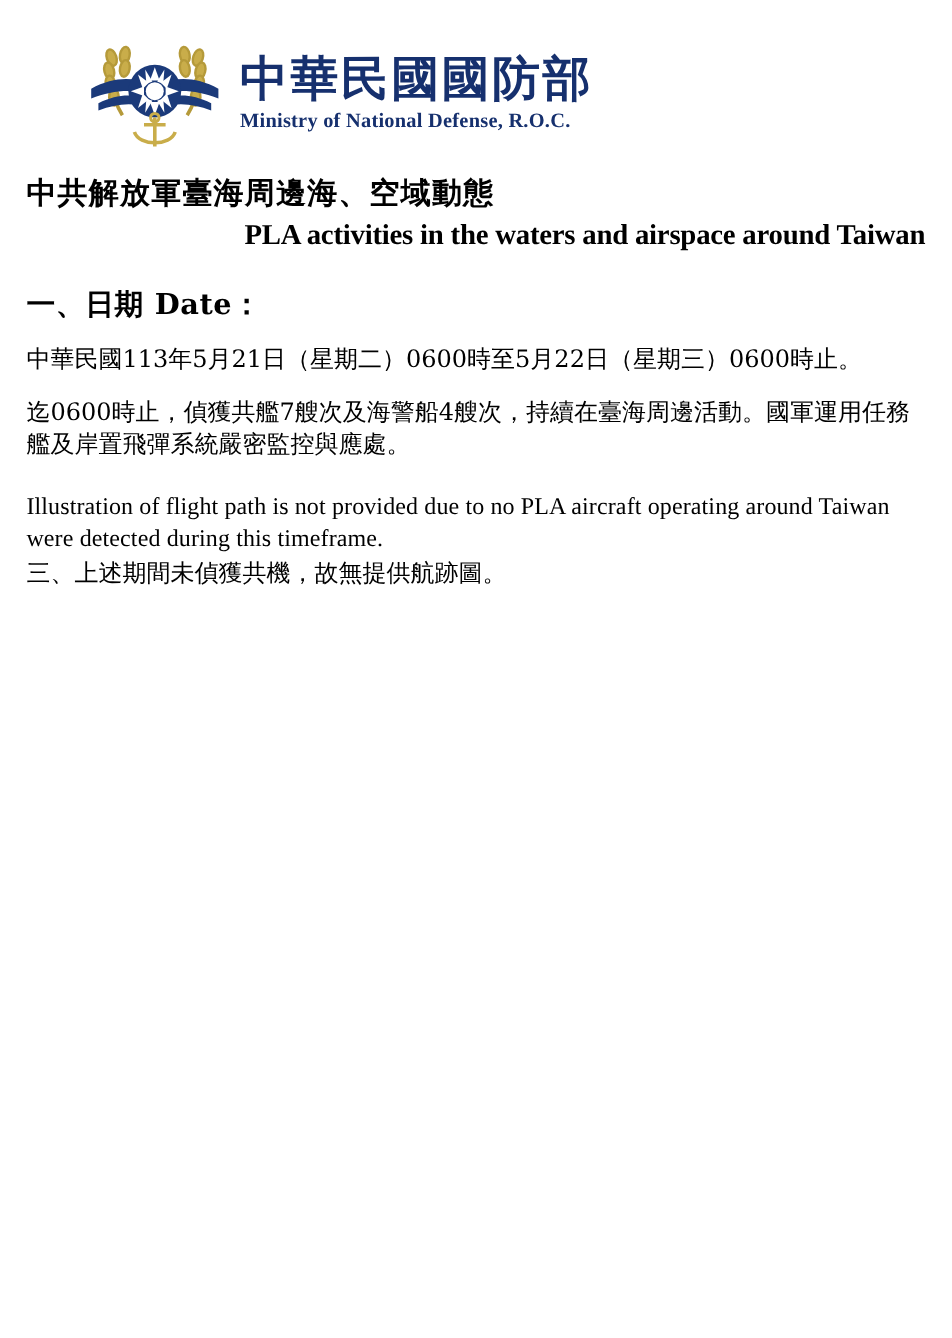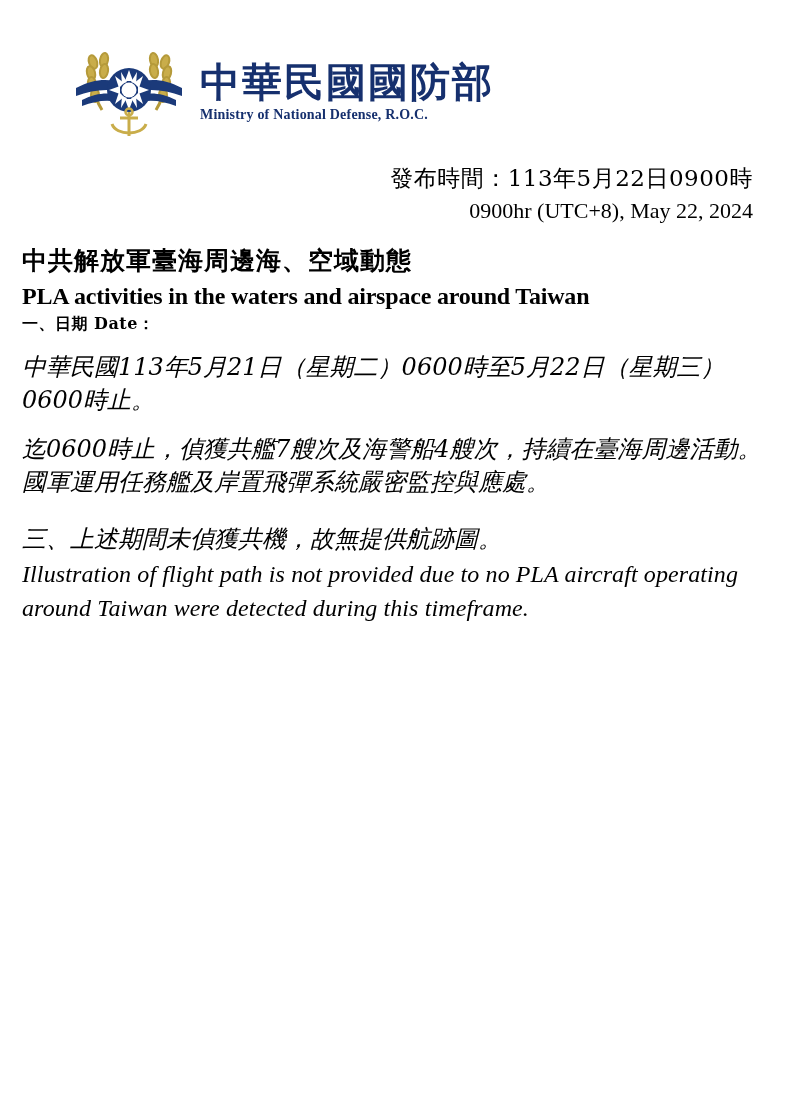--- a/index.html
+++ b/index.html
@@ -19,21 +19,21 @@
     width: 793px;
     height: 1115px;
     box-sizing: border-box;
     padding: 0 22px;
   }
 
   
   .header {
     display: flex;
     align-items: center;
-    padding-top: 40px;
+    padding-top: 26px;
     padding-left: 42px;
   }
   .emblem {
     width: 130px;
     height: 100px;
     position: relative;
     flex: 0 0 auto;
   }
   .emblem svg { display: block; }
 
@@ -45,21 +45,21 @@
     font-family: "DejaVu Serif", "Liberation Serif", serif;
     font-size: 40px;
     font-weight: 700;
     color: #16306e;
     letter-spacing: 2px;
     line-height: 1.05;
     white-space: nowrap;
   }
   .ministry-en {
     font-family: "Liberation Serif", serif;
-    font-size: 14px;
+    font-size: 17px;
     font-weight: 700;
     color: #16306e;
     letter-spacing: 0.2px;
     margin-top: 4px;
     white-space: nowrap;
   }
 
   
   .release {
     margin-top: 22px;
@@ -81,40 +81,39 @@
   .title-zh {
     margin-top: 18px;
     text-align: left;
     font-size: 25px;
     font-weight: 700;
     font-family: "DejaVu Serif", "Liberation Serif", serif;
     letter-spacing: 1px;
   }
   .title-en {
     margin-top: 6px;
-    text-align: left;
+    text-align: right;
     font-size: 24px;
     font-weight: 700;
     font-family: "Liberation Serif", serif;
     letter-spacing: -0.2px;
   }
 
   
   .section-head {
-    margin-top: 4px;
-    font-size: 16px;
+    margin-top: 28px;
+    font-size: 24px;
     font-weight: 700;
     font-family: "DejaVu Serif", "Liberation Serif", serif;
     letter-spacing: 0.5px;
   }
   .para {
     margin-top: 16px;
-    font-size: 24px;
+    font-size: 20px;
     line-height: 1.38;
-    font-style: italic;
   }
   .para.zh {
     font-family: "DejaVu Serif", "Liberation Serif", serif;
     letter-spacing: 0px;
   }
   .para.en {
     font-family: "Liberation Serif", serif;
     letter-spacing: 0.1px;
   }
   .para.tight {
@@ -184,31 +183,27 @@
         <circle cx="65" cy="72" r="3.5" fill="none" stroke="#c9ad4a" stroke-width="2.5"></circle>
       </svg>
     </div>
 
     <div class="ministry-text">
       <div class="ministry-zh">中華民國國防部</div>
       <div class="ministry-en">Ministry of National Defense, R.O.C.</div>
     </div>
   </div>
 
-  <div class="release">
-    <div class="release-zh">發布時間：113年5月22日0900時</div>
-    <div class="release-en">0900hr (UTC+8), May 22, 2024</div>
-  </div>
 
   <div class="title-zh">中共解放軍臺海周邊海、空域動態</div>
   <div class="title-en">PLA activities in the waters and airspace around Taiwan</div>
 
   <div class="section-head">一、日期 Date：</div>
   <div class="para zh">中華民國113年5月21日（星期二）0600時至5月22日（星期三）0600時止。</div>
 
   <div class="para zh">迄0600時止，偵獲共艦7艘次及海警船4艘次，持續在臺海周邊活動。國軍運用任務艦及岸置飛彈系統嚴密監控與應處。</div>
 
   <div class="block-3">
+    <div class="para en tight">Illustration of flight path is not provided due to no PLA aircraft operating around Taiwan were detected during this timeframe.</div>
     <div class="para zh" style="margin-top:0">三、上述期間未偵獲共機，故無提供航跡圖。</div>
-    <div class="para en tight">Illustration of flight path is not provided due to no PLA aircraft operating around Taiwan were detected during this timeframe.</div>
   </div>
 
 </div>
 
 </body></html>

